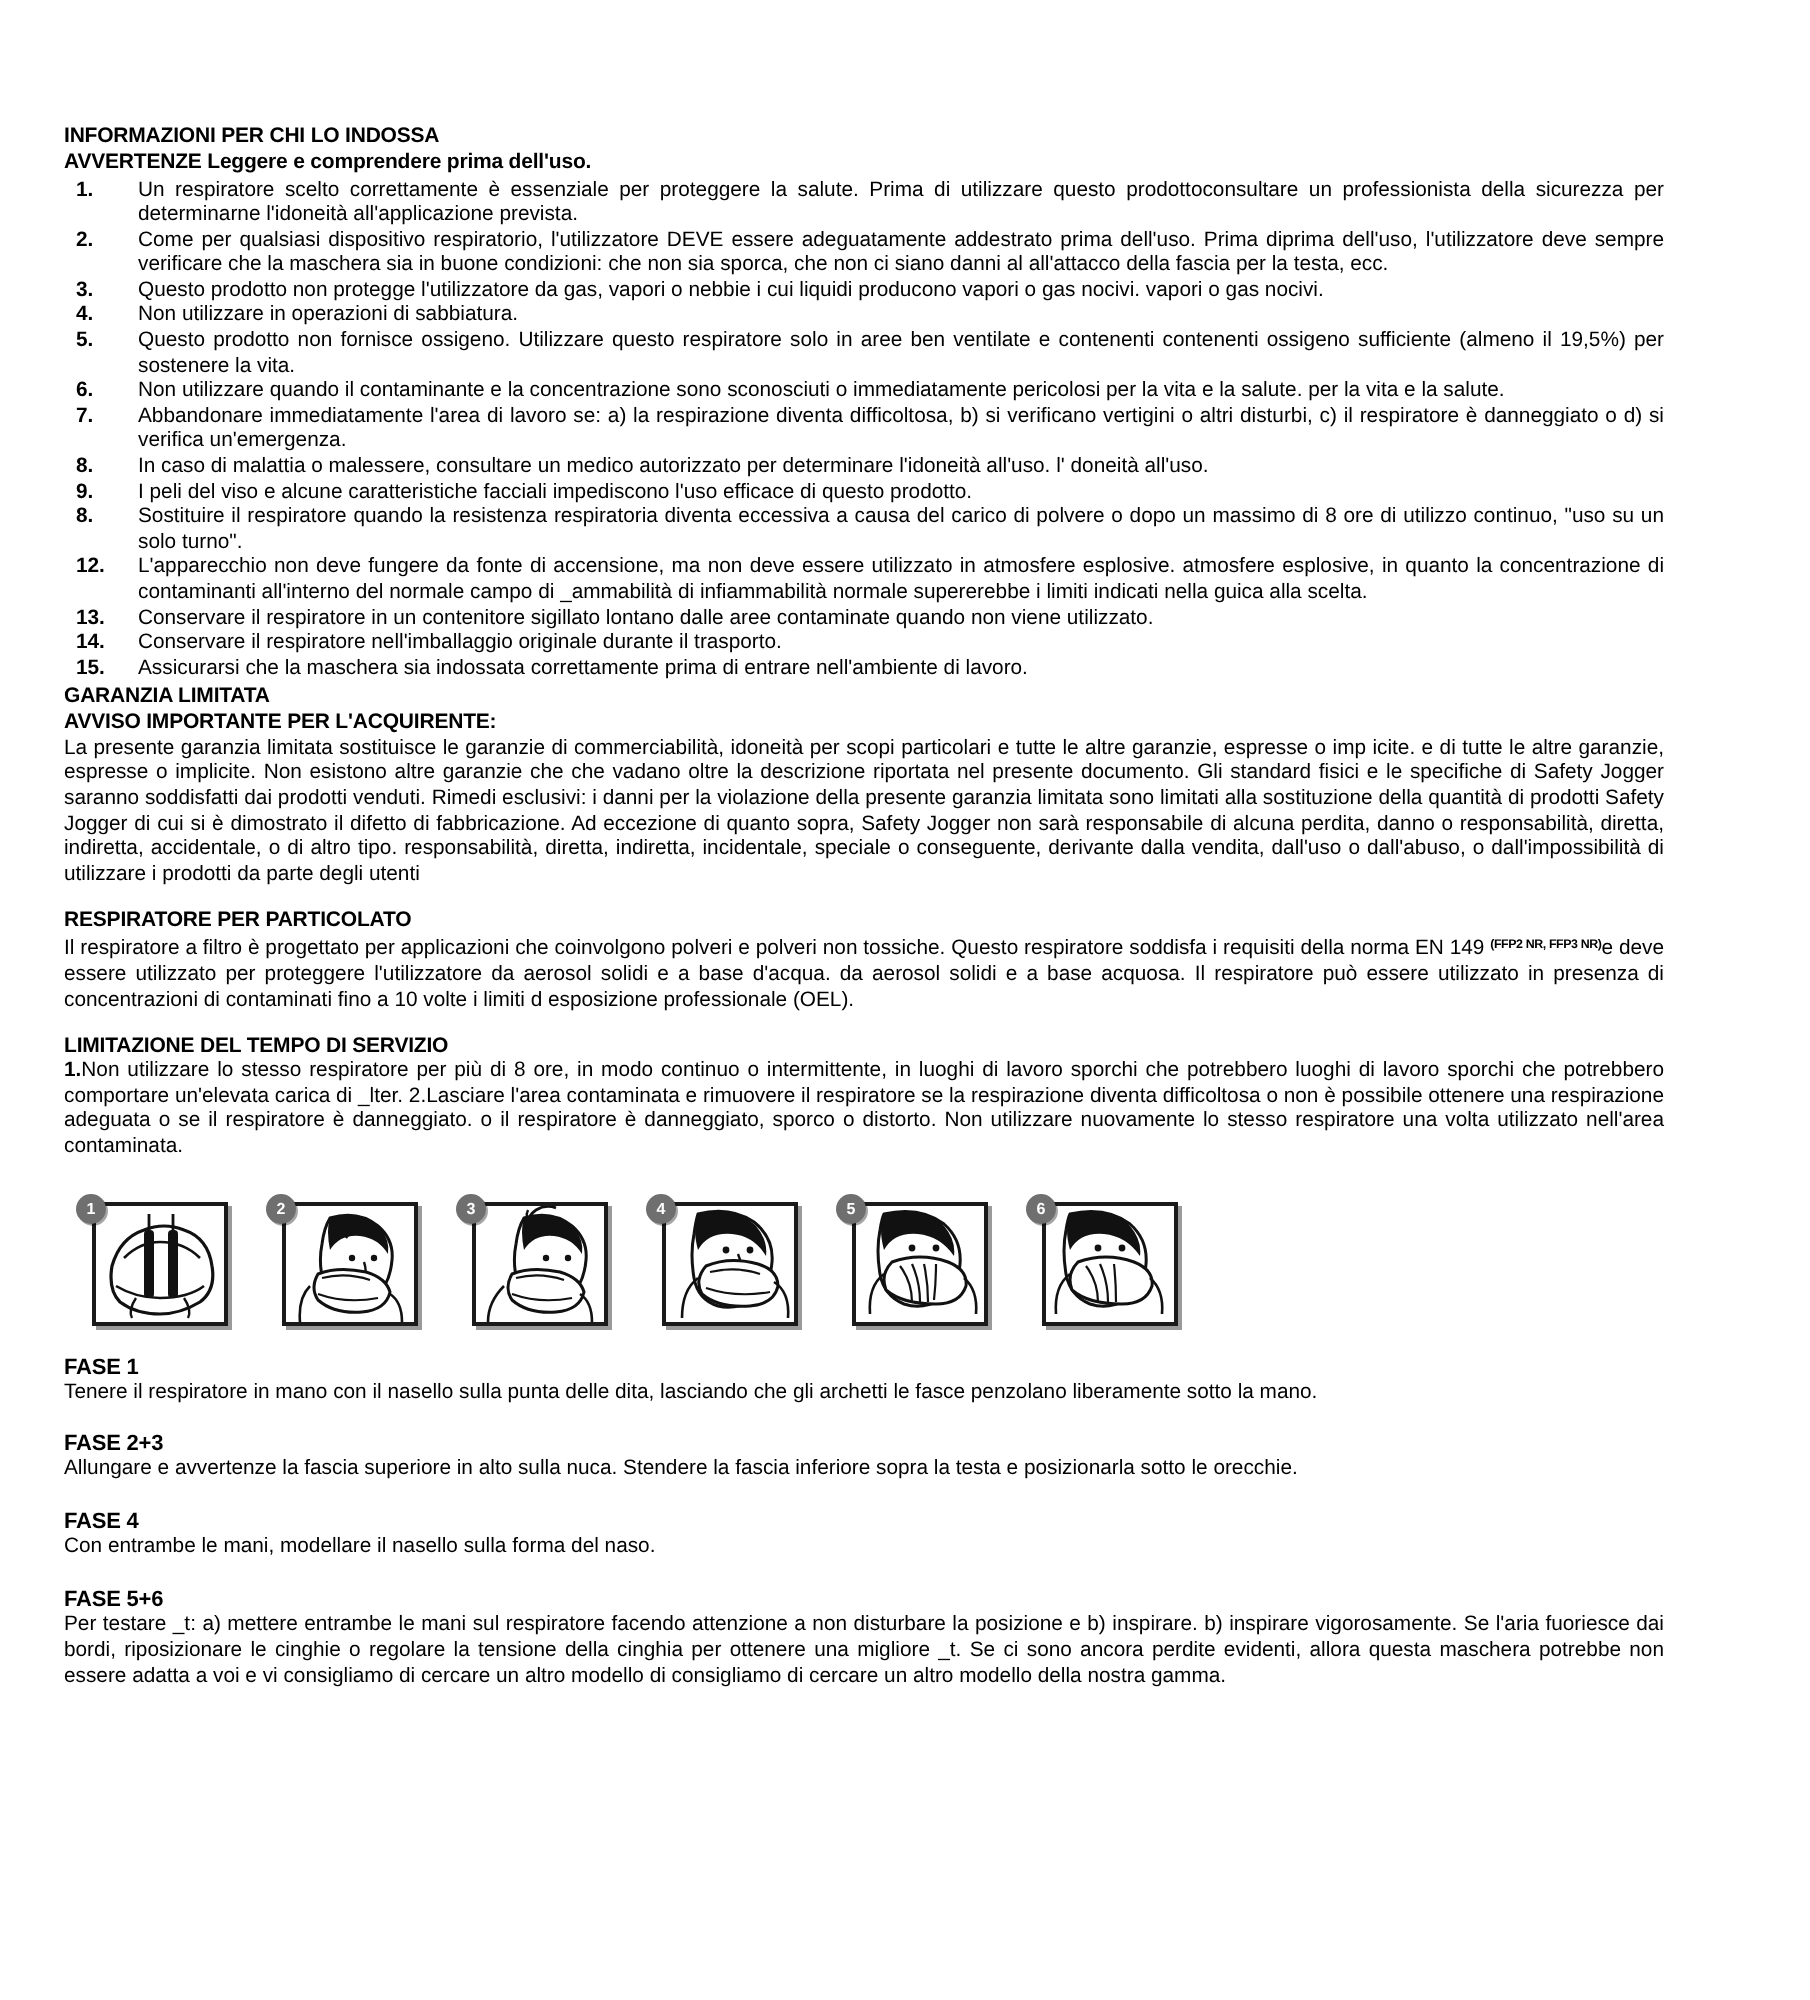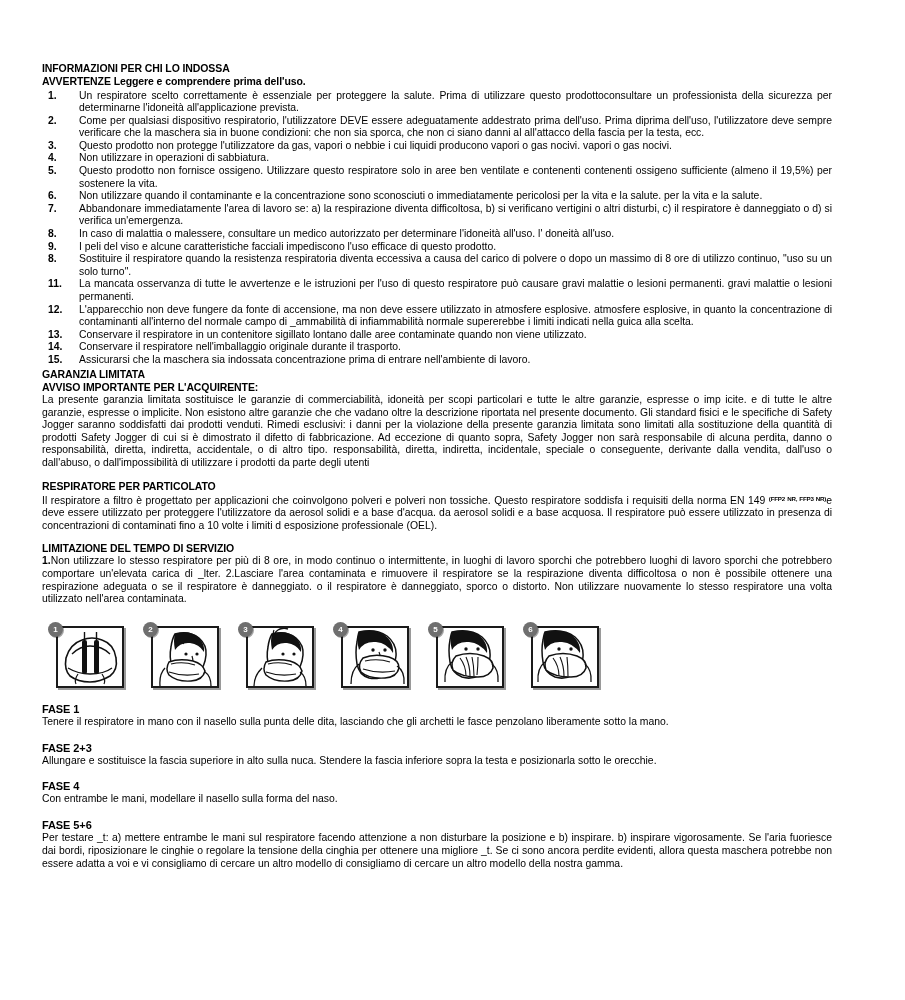--- a/index.html
+++ b/index.html
@@ -12,21 +12,21 @@
     height: 1000px;
     font-family: "Liberation Sans", sans-serif;
     color: #000000;
     overflow: hidden;
   }
   .page {
     position: relative;
     width: 867px;
     height: 1000px;
     box-sizing: border-box;
-    padding: 62px 35px 10px 42px;
+    padding: 62px 35px 10px 32px;
   }
   h2.section-head {
     font-size: 10.5px;
     font-weight: bold;
     margin: 0;
     padding: 0;
     letter-spacing: -0.1px;
     line-height: 13px;
   }
   .sub-head {
@@ -144,25 +144,24 @@
     <li><span class="num">1.</span><span>Un respiratore scelto correttamente è essenziale per proteggere la salute. Prima di utilizzare questo prodottoconsultare un professionista della sicurezza per determinarne l'idoneità all'applicazione prevista.</span></li>
     <li><span class="num">2.</span><span>Come per qualsiasi dispositivo respiratorio, l'utilizzatore DEVE essere adeguatamente addestrato prima dell'uso. Prima diprima dell'uso, l'utilizzatore deve sempre verificare che la maschera sia in buone condizioni: che non sia sporca, che non ci siano danni al all'attacco della fascia per la testa, ecc.</span></li>
     <li><span class="num">3.</span><span>Questo prodotto non protegge l'utilizzatore da gas, vapori o nebbie i cui liquidi producono vapori o gas nocivi. vapori o gas nocivi.</span></li>
     <li><span class="num">4.</span><span>Non utilizzare in operazioni di sabbiatura.</span></li>
     <li><span class="num">5.</span><span>Questo prodotto non fornisce ossigeno. Utilizzare questo respiratore solo in aree ben ventilate e contenenti contenenti ossigeno sufficiente (almeno il 19,5%) per sostenere la vita.</span></li>
     <li><span class="num">6.</span><span>Non utilizzare quando il contaminante e la concentrazione sono sconosciuti o immediatamente pericolosi per la vita e la salute. per la vita e la salute.</span></li>
     <li><span class="num">7.</span><span>Abbandonare immediatamente l'area di lavoro se: a) la respirazione diventa difficoltosa, b) si verificano vertigini o altri disturbi, c) il respiratore è danneggiato o d) si verifica un'emergenza.</span></li>
     <li><span class="num">8.</span><span>In caso di malattia o malessere, consultare un medico autorizzato per determinare l'idoneità all'uso. l' doneità all'uso.</span></li>
     <li><span class="num">9.</span><span>I peli del viso e alcune caratteristiche facciali impediscono l'uso efficace di questo prodotto.</span></li>
     <li><span class="num">8.</span><span>Sostituire il respiratore quando la resistenza respiratoria diventa eccessiva a causa del carico di polvere o dopo un massimo di 8 ore di utilizzo continuo, "uso su un solo turno".</span></li>
-    <li><span class="num">11.</span><span>La mancata osservanza di tutte le avvertenze e le istruzioni per l'uso di questo respiratore può causare gravi malattie o lesioni permanenti. gravi malattie o lesioni permanenti.</span></li>
     <li><span class="num">12.</span><span>L'apparecchio non deve fungere da fonte di accensione, ma non deve essere utilizzato in atmosfere esplosive. atmosfere esplosive, in quanto la concentrazione di contaminanti all'interno del normale campo di _ammabilità di infiammabilità normale supererebbe i limiti indicati nella guica alla scelta.</span></li>
     <li><span class="num">13.</span><span>Conservare il respiratore in un contenitore sigillato lontano dalle aree contaminate quando non viene utilizzato.</span></li>
     <li><span class="num">14.</span><span>Conservare il respiratore nell'imballaggio originale durante il trasporto.</span></li>
-    <li><span class="num">15.</span><span>Assicurarsi che la maschera sia indossata concentrazione prima di entrare nell'ambiente di lavoro.</span></li>
+    <li><span class="num">15.</span><span>Assicurarsi che la maschera sia indossata correttamente prima di entrare nell'ambiente di lavoro.</span></li>
   </ol>
 
   <div class="block-tight">
     <h2 class="section-head">GARANZIA LIMITATA</h2>
     <div class="sub-head">AVVISO IMPORTANTE PER L'ACQUIRENTE:</div>
     <p class="para">La presente garanzia limitata sostituisce le garanzie di commerciabilità, idoneità per scopi particolari e tutte le altre garanzie, espresse o imp icite. e di tutte le altre garanzie, espresse o implicite. Non esistono altre garanzie che che vadano oltre la descrizione riportata nel presente documento. Gli standard fisici e le specifiche di Safety Jogger saranno soddisfatti dai prodotti venduti. Rimedi esclusivi: i danni per la violazione della presente garanzia limitata sono limitati alla sostituzione della quantità di prodotti Safety Jogger di cui si è dimostrato il difetto di fabbricazione. Ad eccezione di quanto sopra, Safety Jogger non sarà responsabile di alcuna perdita, danno o responsabilità, diretta, indiretta, accidentale, o di altro tipo. responsabilità, diretta, indiretta, incidentale, speciale o conseguente, derivante dalla vendita, dall'uso o dall'abuso, o dall'impossibilità di utilizzare i prodotti da parte degli utenti</p>
   </div>
 
   <div class="block">
     <h2 class="section-head">RESPIRATORE PER PARTICOLATO</h2>
@@ -288,21 +287,21 @@
 
   </div>
 
   <div class="fase-block">
     <div class="fase-title">FASE 1</div>
     <p class="fase-body">Tenere il respiratore in mano con il nasello sulla punta delle dita, lasciando che gli archetti le fasce penzolano liberamente sotto la mano.</p>
   </div>
 
   <div class="fase-block">
     <div class="fase-title">FASE 2+3</div>
-    <p class="fase-body">Allungare e sostituisce la fascia superiore in alto sulla nuca. Stendere la fascia inferiore sopra la testa e posizionarla sotto le orecchie.</p>
+    <p class="fase-body">Allungare e avvertenze la fascia superiore in alto sulla nuca. Stendere la fascia inferiore sopra la testa e posizionarla sotto le orecchie.</p>
   </div>
 
   <div class="fase-block big-gap">
     <div class="fase-title">FASE 4</div>
     <p class="fase-body">Con entrambe le mani, modellare il nasello sulla forma del naso.</p>
   </div>
 
   <div class="fase-block">
     <div class="fase-title">FASE 5+6</div>
     <p class="fase-body">Per testare _t: a) mettere entrambe le mani sul respiratore facendo attenzione a non disturbare la posizione e b) inspirare. b) inspirare vigorosamente. Se l'aria fuoriesce dai bordi, riposizionare le cinghie o regolare la tensione della cinghia per ottenere una migliore _t. Se ci sono ancora perdite evidenti, allora questa maschera potrebbe non essere adatta a voi e vi consigliamo di cercare un altro modello di consigliamo di cercare un altro modello della nostra gamma.</p>

